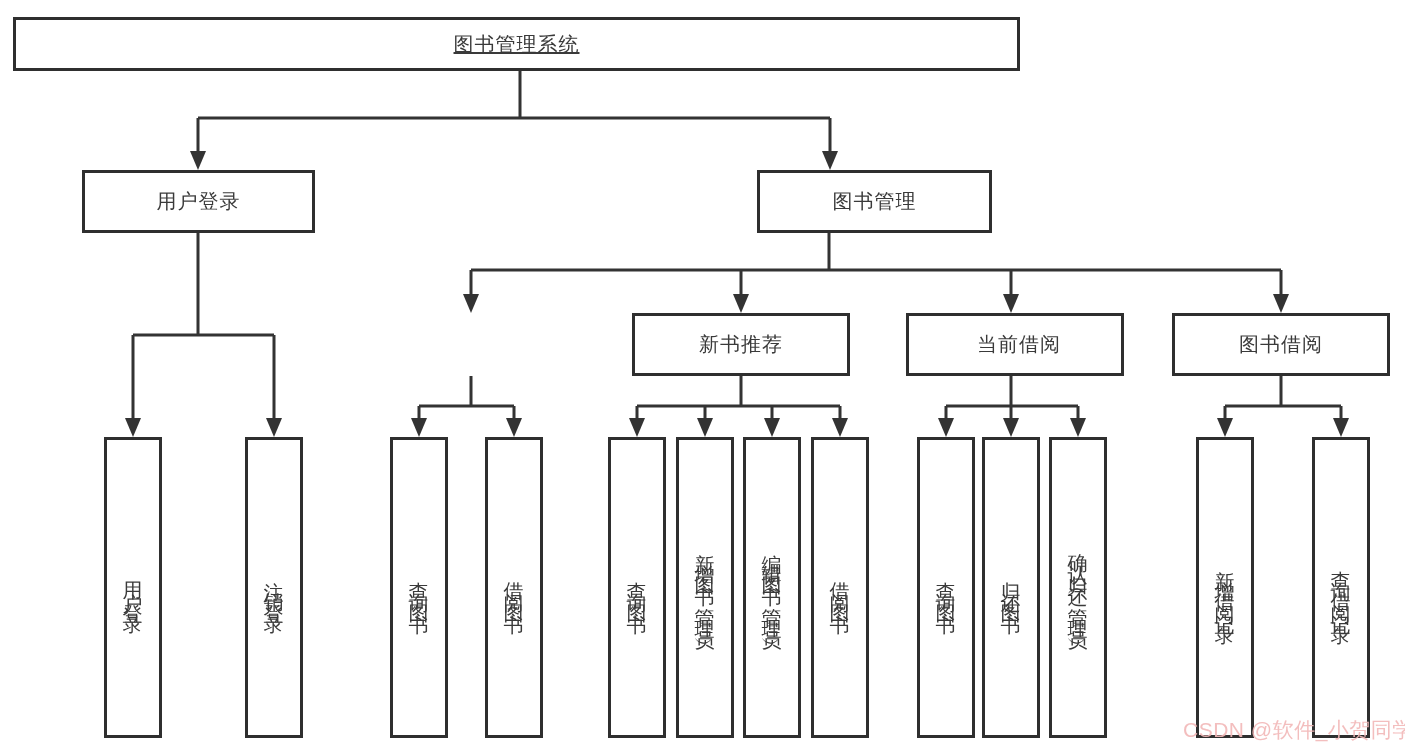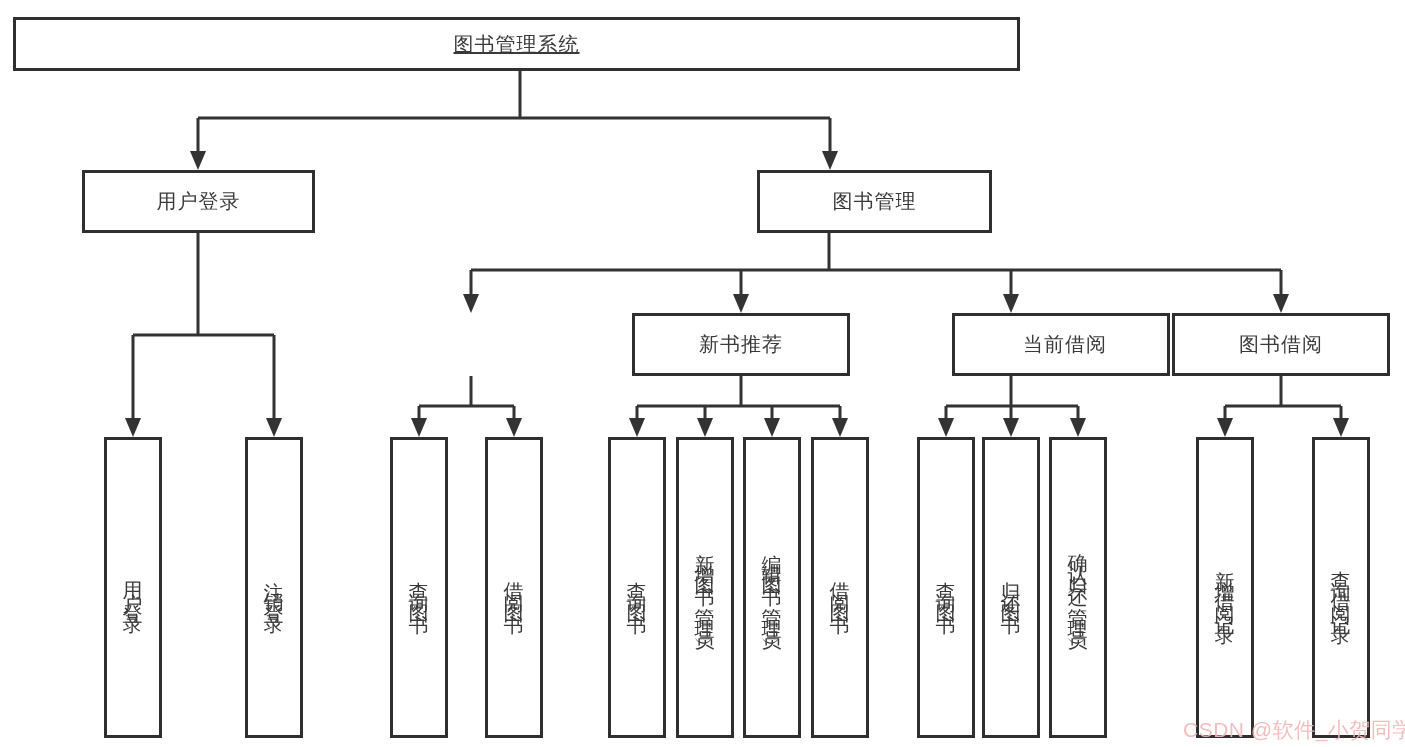--- a/index.html
+++ b/index.html
@@ -24,21 +24,21 @@
     font-size:21px; letter-spacing:0.5px;
     color:rgba(242,184,184,0.92); white-space:nowrap;
   }
   
   #n-root  { left:13px;  top:17px;  width:1007px; height:54px;text-decoration:underline; }
   #n-login { left:82px;  top:170px; width:233px;  height:63px; }
   #n-mgmt  { left:712px; top:170px; width:235px;  height:63px;margin-left:45px; }
   .lvl3    { top:313px; height:63px; width:218px; }
   #n-rec   { left:362px; }
   #n-bor   { left:632px; }
-  #n-cur   { left:952px;padding-left:8px; }
+  #n-cur   { left:906px;padding-left:8px; }
   #n-log   { left:1172px; }
   .leaf    { top:437px; width:58px; height:301px; }
   #lf-a1 { left:104px; }  #lf-a2 { left:245px; }
   #lf-b1 { left:390px; }  #lf-b2 { left:485px; }
   #lf-c1 { left:608px; }  #lf-c2 { left:676px; }  #lf-c3 { left:743px; }  #lf-c4 { left:811px; }
   #lf-d1 { left:917px; }  #lf-d2 { left:982px; }  #lf-d3 { left:1049px; }
   #lf-e1 { left:1196px; } #lf-e2 { left:1312px; }
 </style>
 </head>
 <body>

